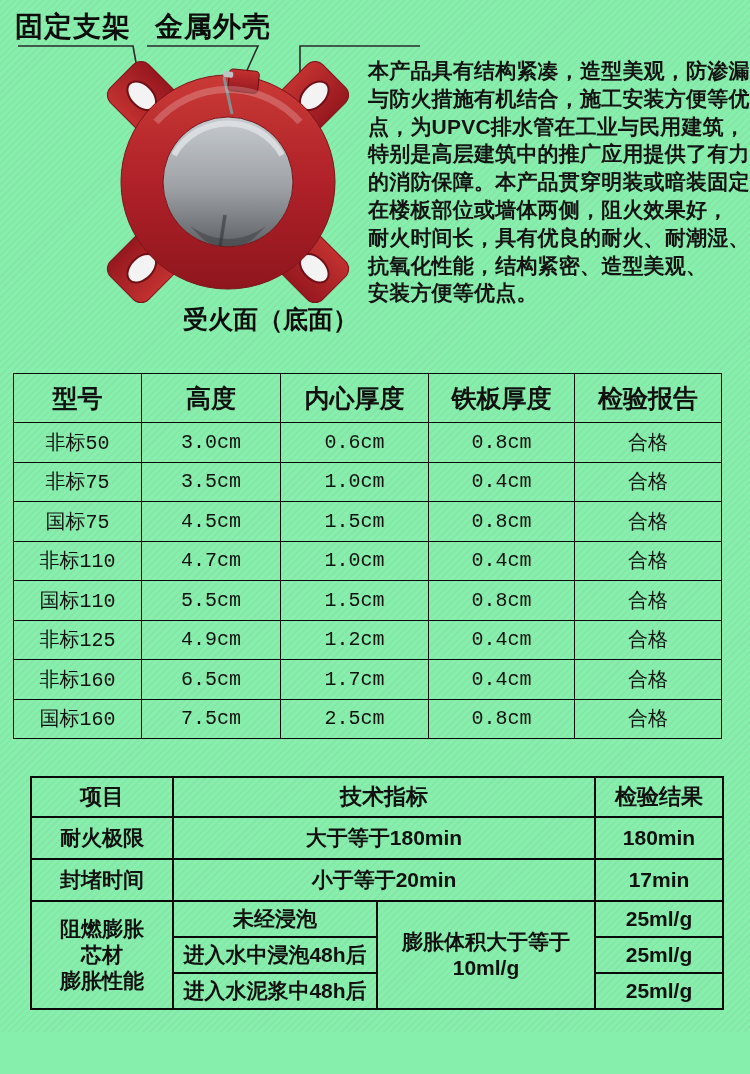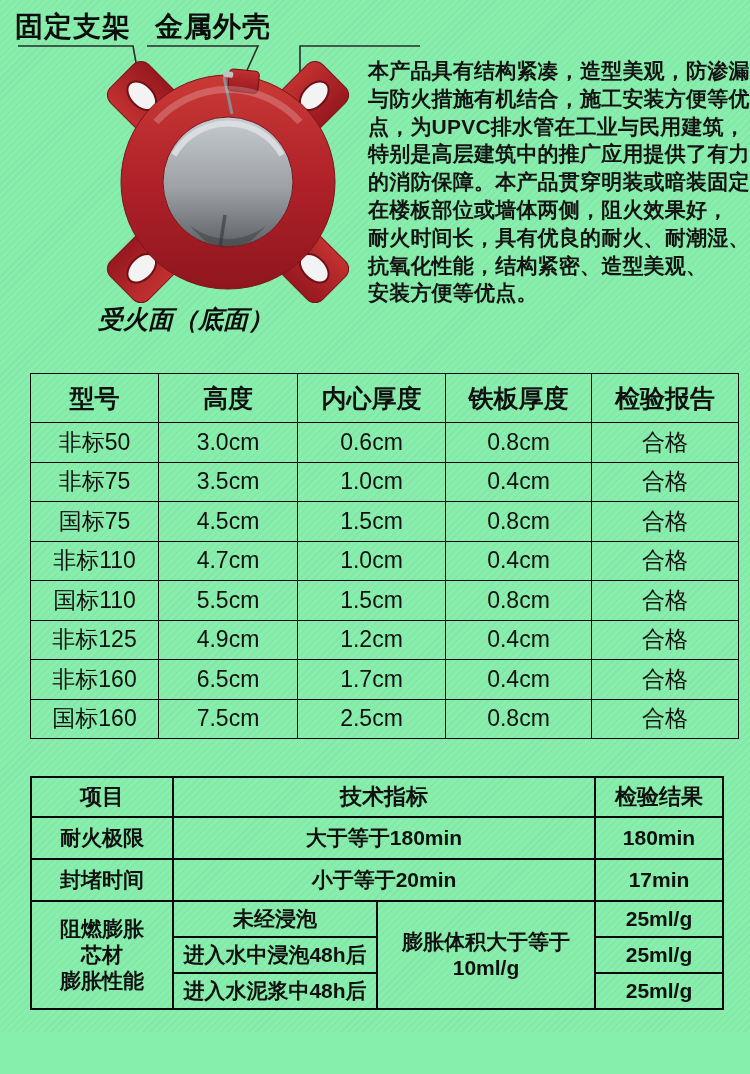--- a/index.html
+++ b/index.html
@@ -21,36 +21,36 @@
     position:absolute;top:8px;font-size:28px;font-weight:700;
     letter-spacing:1px;color:#0d0d0d;white-space:nowrap;
   }
   .callout.c1{left:15px;}
   .callout.c2{left:147px;margin-left:8px;}
   .callout.c3{left:303px;}
   .leader-svg{position:absolute;left:0;top:0;pointer-events:none;}
   
   .product-svg{position:absolute;left:98px;top:50px;}
   .caption{
-    position:absolute;left:98px;top:303px;width:260px;text-align:left;
-    font-size:25px;font-weight:700;color:#0d0d0d;white-space:nowrap;font-style:italic;
+    position:absolute;left:98px;top:303px;width:260px;text-align:right;
+    font-size:25px;font-weight:700;color:#0d0d0d;white-space:nowrap;
   }
   
   .description{
     position:absolute;left:368px;top:57px;width:378px;
     font-size:21px;font-weight:700;line-height:27.8px;
     color:#141414;white-space:pre;letter-spacing:0.2px;
   }
   
   table{border-collapse:collapse;position:absolute;table-layout:fixed;background:transparent;}
   td,th{border:1.5px solid #0a0a0a;text-align:center;vertical-align:middle;padding:0;}
-  .spec-table{left:30px;top:373px;width:708px;
-    font-family:Liberation Sans, sans-serif;padding-left:32px;}
+  .spec-table{left:13px;top:373px;width:708px;
+    font-family:Liberation Mono, monospace;padding-left:32px;}
   .spec-table th{height:48px;font-size:25px;font-weight:700;}
-  .spec-table td{height:38.5px;font-size:23px;font-weight:400;}
+  .spec-table td{height:38.5px;font-size:20px;font-weight:400;}
   .test-table{left:30px;top:776px;width:692px;font-weight:700;border-radius:22px;}
   .test-table td,.test-table th{border-width:2px;font-size:21px;}
   .test-table th{height:38px;font-size:22px;}
   .row-tall td{height:40px;margin-top:20px;}
   .row-sub td{height:34px;}
   .multiline{white-space:pre-line;line-height:26px;}
 </style>
 </head>
 <body>
 

